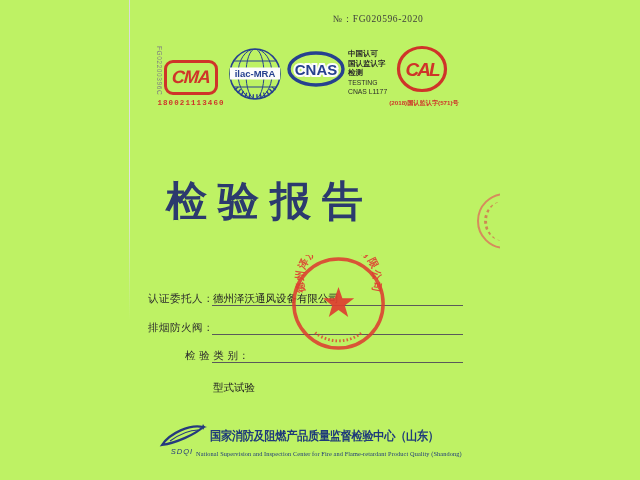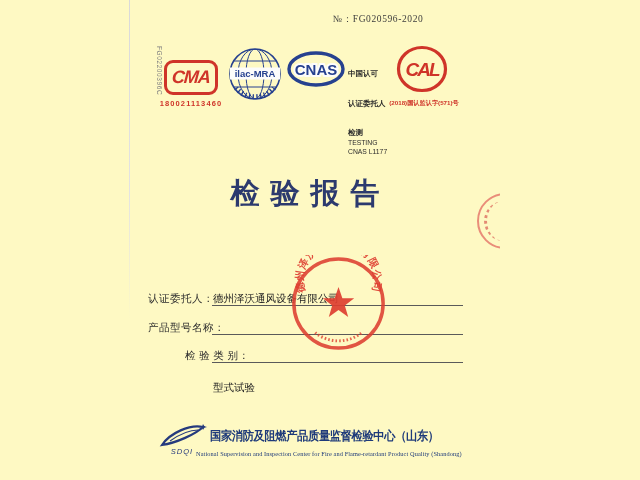--- a/index.html
+++ b/index.html
@@ -1,20 +1,20 @@
 <!DOCTYPE html>
 <html><head>
 <meta charset="utf-8">
 <style>
   * { margin: 0; padding: 0; box-sizing: border-box; }
   html, body { width: 640px; height: 480px; }
   body { font-family: "Liberation Serif", serif; }
   .page {
     position: relative; width: 640px; height: 480px;
-    background: #fef9c3; overflow: hidden;
+    background: #bef264; overflow: hidden;
   }
   .abs { position: absolute; }
 
   .edge-line { left: 129px; top: 0; width: 1px; height: 320px;
     background: linear-gradient(#d9d9d9 0%, #e3e3e3 60%, rgba(230,230,230,0) 100%); }
 
   .side-code { left: 163px; top: 46px; font-size: 6.5px; color: #808080;
     letter-spacing: 0.6px; transform-origin: top left; transform: rotate(90deg);
     font-family: "Liberation Sans", sans-serif; white-space: nowrap; }
 
@@ -23,36 +23,36 @@
 
   
   .cma-box { left: 164px; top: 60px; width: 54px; height: 35px;
     border: 3px solid #cf3429; border-radius: 9px;
     display: flex; align-items: center; justify-content: center; }
   .cma-text { font-family: "Liberation Sans", sans-serif; font-weight: 900;
     font-style: italic; font-size: 18px; color: #cf3429; letter-spacing: -1px;
     transform: skewX(-4deg); }
   .cma-number { left: 150px; top: 99px; width: 82px; text-align: center;
     font-size: 7.5px; font-weight: bold; color: #cf3429; letter-spacing: 1.1px;
-    font-family: Liberation Sans, sans-serif; }
+    font-family: Liberation Mono, monospace; }
 
   
   .cnas-lines { left: 348px; top: 49px; line-height: 9.6px; color: #2b2b2b;
     font-family: "Liberation Sans", sans-serif; }
-  .cnas-lines .zh { font-size: 7.5px; font-weight: bold; margin-top: 20px; }
+  .cnas-lines .zh { font-size: 7.5px; font-weight: bold; }
   .cnas-lines .en { font-size: 6.8px; }
 
   .cal-caption { left: 382px; top: 99px; width: 84px; text-align: center;
     font-size: 6.2px; color: #cf3429; font-weight: bold;
     font-family: "Liberation Sans", sans-serif; }
 
   
-  .title-zh { left: 155px; top: 174px; width: 300px; text-align: center;
+  .title-zh { left: 155px; top: 174px; width: 300px; text-align: left;
     font-family: "Liberation Sans", sans-serif; font-weight: 900;
-    font-size: 29px; color: #2c3a6e; letter-spacing: 11px; text-indent: 11px; }
+    font-size: 41px; color: #2c3a6e; letter-spacing: 11px; text-indent: 11px; }
   .title-en { left: 155px; top: 215px; width: 300px; text-align: center;
     font-weight: bold; font-size: 16px; color: #2c3a6e; letter-spacing: 2.5px;
     word-spacing: 6px; }
 
   
   .edge-seal { left: 476px; top: 191px; width: 24px; height: 62px; overflow: hidden; }
   .edge-seal .ring { position: absolute; left: 1px; top: 2px; width: 56px; height: 56px;
     border: 2px solid rgba(224,96,90,0.7); border-radius: 50%; }
   .edge-seal .inner { position: absolute; left: 8px; top: 10px; width: 40px; height: 40px;
     border-left: 3px dotted rgba(214,80,74,0.65); border-radius: 50%; }
@@ -117,21 +117,21 @@
     <text x="28" y="31" text-anchor="middle" font-family="Liberation Sans, sans-serif" font-size="9.5" font-weight="bold" fill="#26418f">ilac-MRA</text>
   </svg>
 
   <svg class="abs" style="left:287px; top:50px;" width="58" height="38" viewBox="0 0 58 38">
     <ellipse cx="29" cy="19" rx="27" ry="16" fill="none" stroke="#26418f" stroke-width="3.4"></ellipse>
     <text x="29" y="25" text-anchor="middle" font-family="Liberation Sans, sans-serif" font-size="15" font-weight="900" fill="#26418f" stroke="#fcfcfb" stroke-width="4" paint-order="stroke">CNAS</text>
   </svg>
 
   <div class="abs cnas-lines">
     <div class="zh">中国认可</div>
-    <div class="zh">认证委托人</div>
+    <div class="zh">国认监认字</div>
     <div class="zh">检测</div>
     <div class="en">TESTING</div>
     <div class="en">CNAS L1177</div>
   </div>
 
   <svg class="abs" style="left:396px; top:45px;" width="52" height="50" viewBox="0 0 52 50">
     <ellipse cx="26" cy="24" rx="23.5" ry="21.5" fill="none" stroke="#cf3429" stroke-width="3.2"></ellipse>
     <text x="26" y="31" text-anchor="middle" font-family="Liberation Sans, sans-serif" font-size="19" font-weight="900" font-style="italic" fill="#cf3429" letter-spacing="-2">CAL</text>
   </svg>
   <div class="abs cal-caption">(2018)国认监认字(571)号</div>
@@ -140,21 +140,21 @@
 
   <div class="abs edge-seal">
     <div class="ring"></div>
     <div class="inner"></div>
   </div>
 
   <div class="abs frm-label r1l">认证委托人：</div>
   <div class="abs frm-value r1v">德州泽沃通风设备有限公司</div>
   <div class="abs frm-line l1"></div>
 
-  <div class="abs frm-label r2l">产品型号名称：</div>
+  <div class="abs frm-label r2l">排烟防火阀：</div>
   <div class="abs frm-line l2"></div>
 
   <div class="abs frm-label r3l">检 验 类 别：</div>
   <div class="abs frm-value r3v">型式试验</div>
   <div class="abs frm-line l3"></div>
 
   <svg class="abs company-seal" width="97" height="97" viewBox="0 0 100 100">
     <circle cx="50" cy="50" r="46" fill="none" stroke="rgba(221,62,48,0.88)" stroke-width="3.6"></circle>
     <path id="sealArc" d="M 15.5 38.1 A 36.5 36.5 0 1 1 84.5 38.1" fill="none"></path>
     <text font-size="10.5" font-weight="bold" fill="rgba(221,62,48,0.92)" font-family="Liberation Sans, sans-serif">

